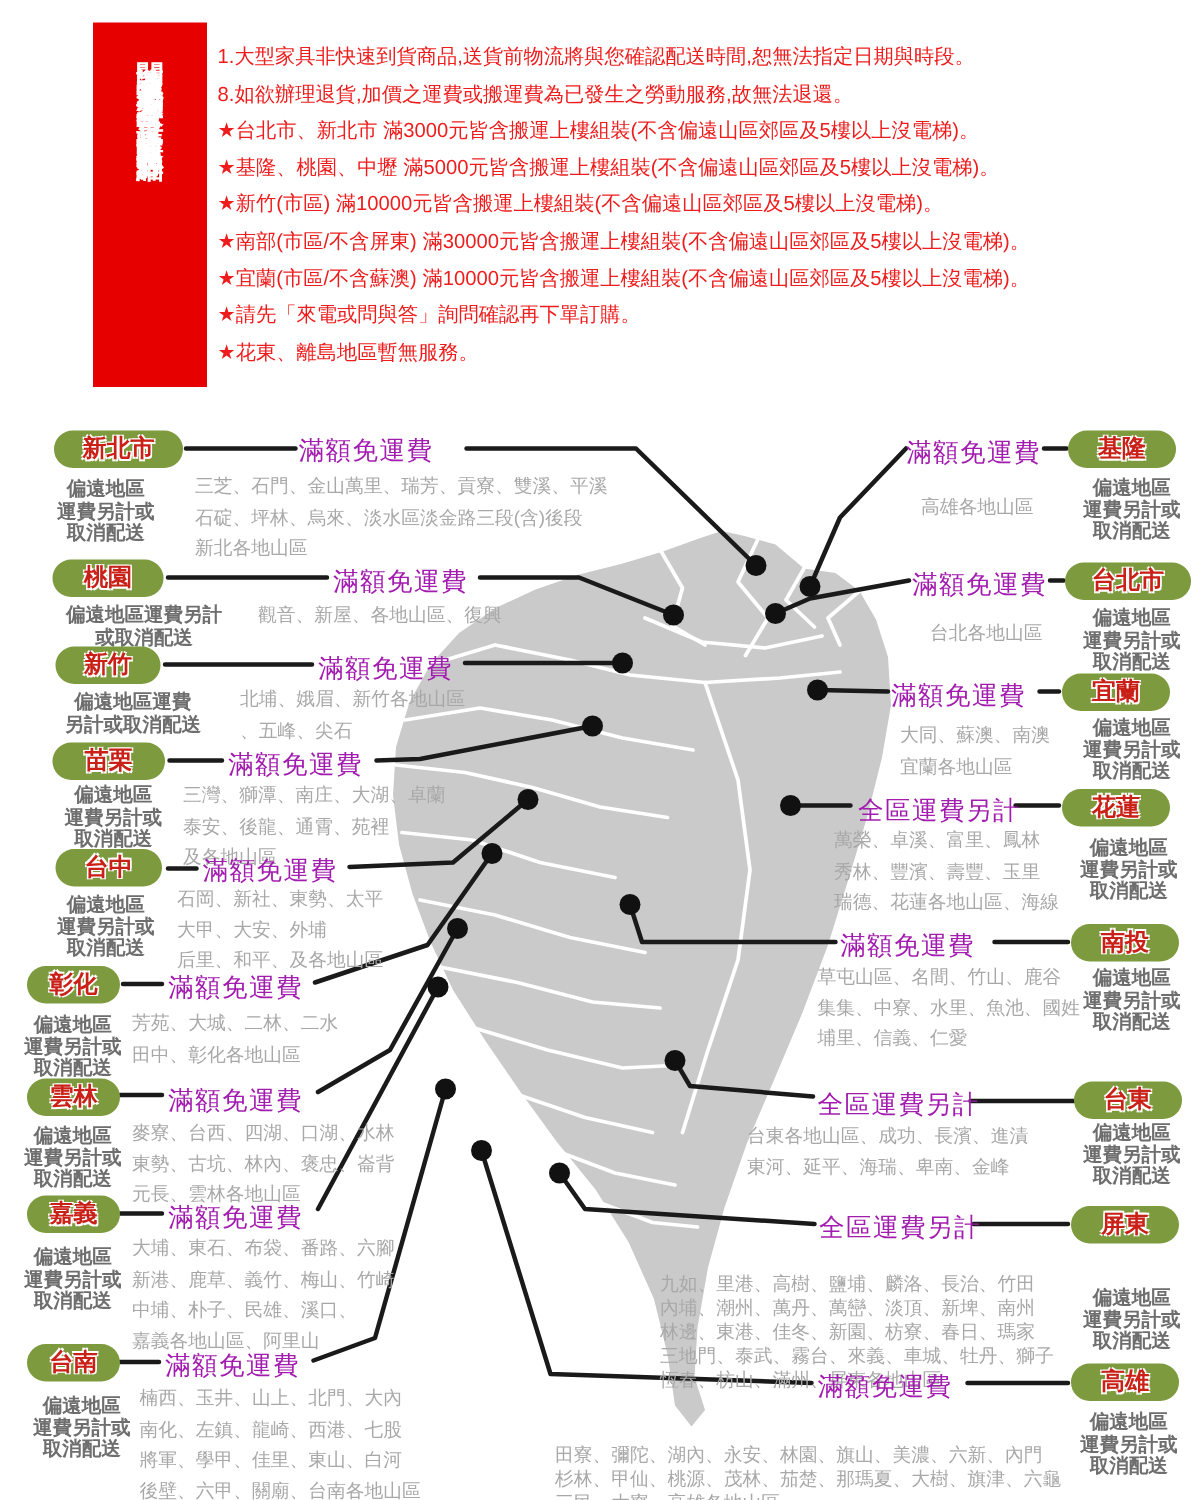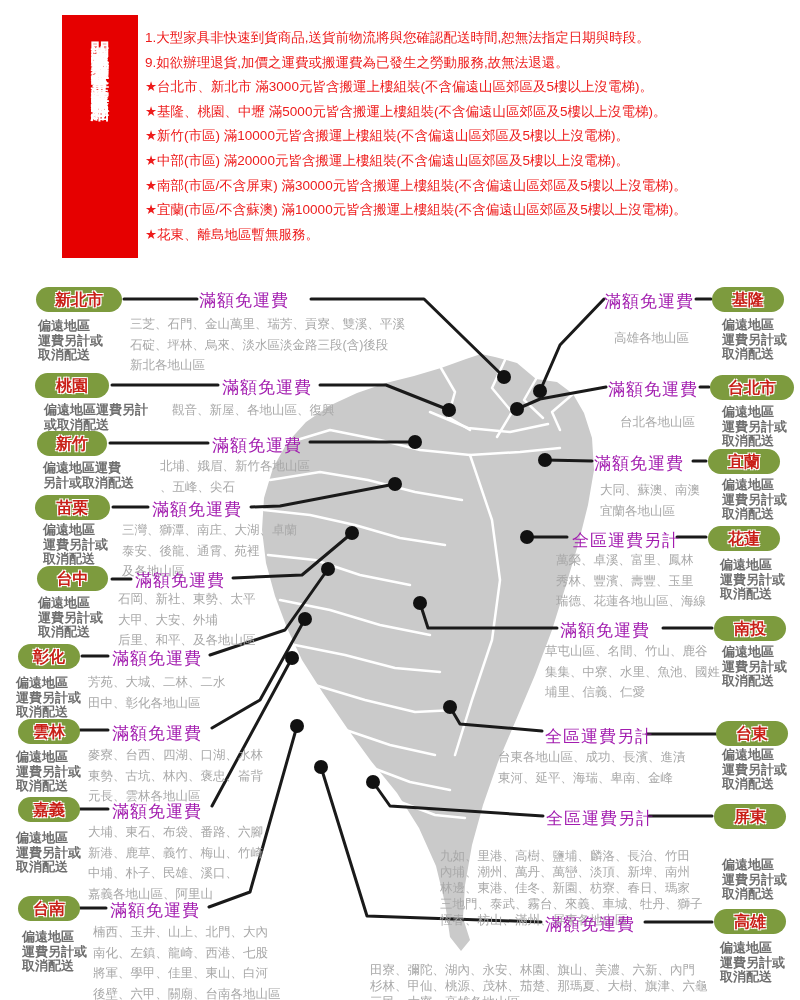--- a/index.html
+++ b/index.html
@@ -11,21 +11,21 @@
   .warncols{writing-mode:vertical-rl;text-orientation:upright;color:#fff;font-weight:bold;
             font-size:18px;letter-spacing:3px;margin-top:12px;display:flex;gap:6px;}
   .warncol{line-height:30px;}
   .notices{position:absolute;left:145px;top:26px;width:650px;z-index:2;color:#ee1c1c;
            font-size:13.5px;line-height:24.6px;white-space:nowrap;}
   .pill{position:absolute;height:25px;line-height:25px;background:#7d9b3e;border-radius:14px;
         text-align:center;color:#c92018;font-weight:bold;font-size:16px;z-index:2;
         text-shadow:-1px -1px 0 #fff,1px -1px 0 #fff,-1px 1px 0 #fff,1px 1px 0 #fff;}
   .fee{position:absolute;color:#a21caf;font-size:17px;letter-spacing:1px;z-index:2;white-space:nowrap;}
   .note{position:absolute;color:#6e6e6e;font-size:13px;font-weight:bold;line-height:14.5px;
-        white-space:pre-line;z-index:2;}
+        white-space:pre-line;z-index:2;text-align:center;}
   .areas{position:absolute;color:#a8a8a8;font-size:12.5px;line-height:20.5px;
          white-space:pre-line;z-index:2;}
   .areas.tight{line-height:16px;margin-top:24px;}
 </style>
 </head>
 <body>
 
 <div class="canvas">
 
   <svg class="maplayer" width="800" height="1000" viewBox="0 0 800 1000">
@@ -94,27 +94,27 @@
 
   <div class="warnbox">
     <div class="warncols">
       <div class="warncol">閱讀避免造成雙方誤會</div>
       <div class="warncol">下單訂購前請務必詳細</div>
     </div>
   </div>
 
   <div class="notices">
     <div>1.大型家具非快速到貨商品,送貨前物流將與您確認配送時間,恕無法指定日期與時段。</div>
-    <div>9.如欲辦理退貨,加價之運費或搬運費為已發生之勞動服務,故無法退還。</div>
+    <div>8.如欲辦理退貨,加價之運費或搬運費為已發生之勞動服務,故無法退還。</div>
     <div>★台北市、新北市 滿3000元皆含搬運上樓組裝(不含偏遠山區郊區及5樓以上沒電梯)。</div>
     <div>★基隆、桃園、中壢 滿5000元皆含搬運上樓組裝(不含偏遠山區郊區及5樓以上沒電梯)。</div>
     <div>★新竹(市區) 滿10000元皆含搬運上樓組裝(不含偏遠山區郊區及5樓以上沒電梯)。</div>
-    <div>★中部(市區) 滿20000元皆含搬運上樓組裝(不含偏遠山區郊區及5樓以上沒電梯)。</div>
     <div>★南部(市區/不含屏東) 滿30000元皆含搬運上樓組裝(不含偏遠山區郊區及5樓以上沒電梯)。</div>
     <div>★宜蘭(市區/不含蘇澳) 滿10000元皆含搬運上樓組裝(不含偏遠山區郊區及5樓以上沒電梯)。</div>
+    <div>★請先「來電或問與答」詢問確認再下單訂購。</div>
     <div>★花東、離島地區暫無服務。</div>
   </div>
 
   <div class="pill" style="left:36px;top:287px;width:86px">新北市</div>
   <div class="fee" style="left:199px;top:289px">滿額免運費</div>
   <div class="note" style="left:38px;top:319px">偏遠地區
 運費另計或
 取消配送</div>
   <div class="areas" style="left:130px;top:314px">三芝、石門、金山萬里、瑞芳、貢寮、雙溪、平溪
 石碇、坪林、烏來、淡水區淡金路三段(含)後段

